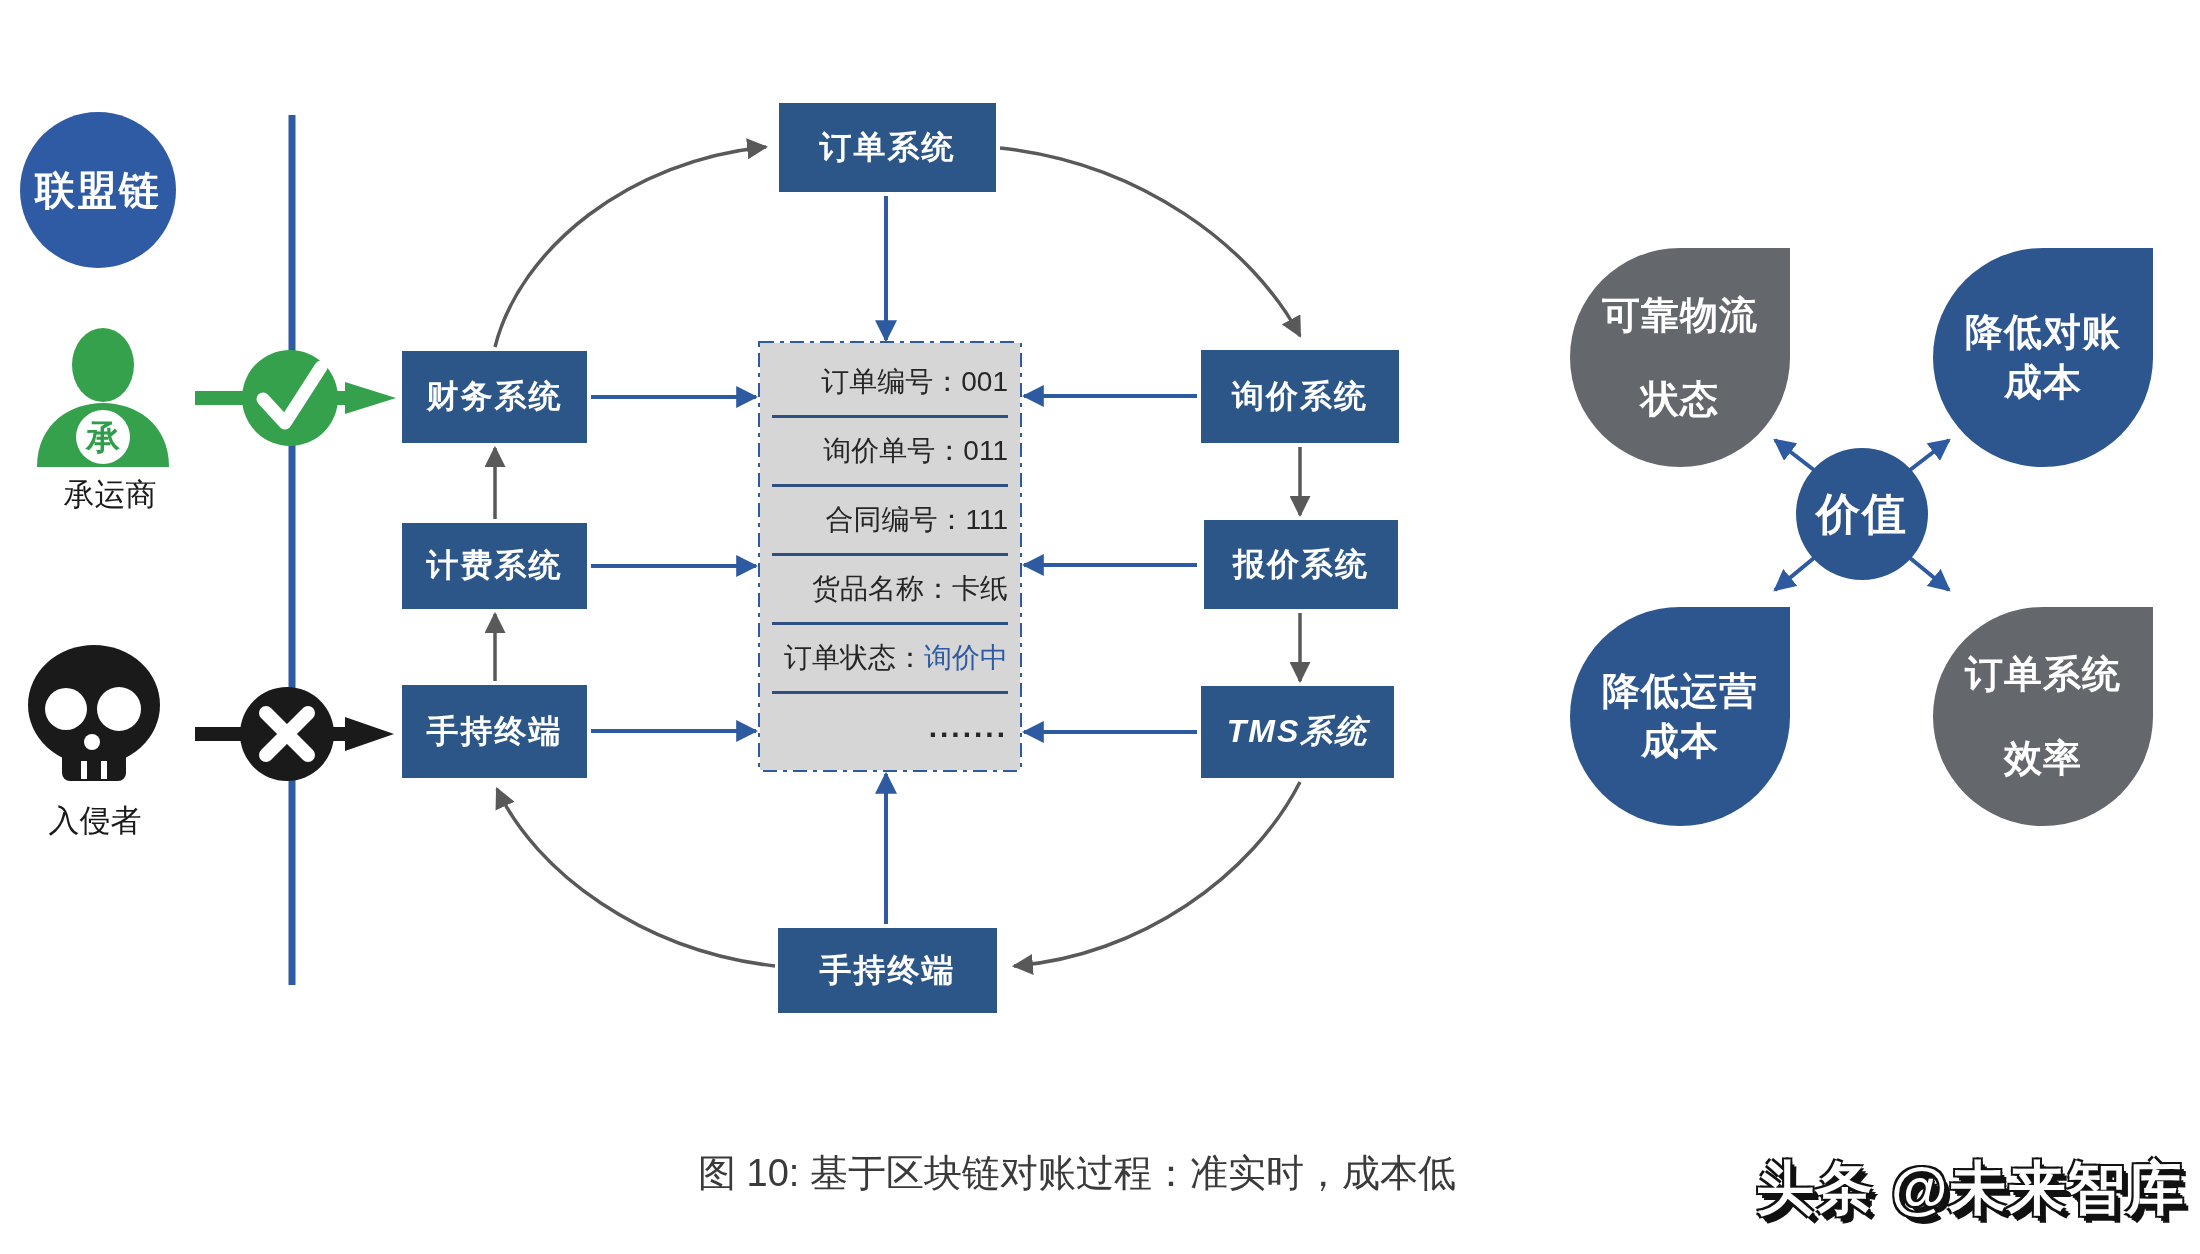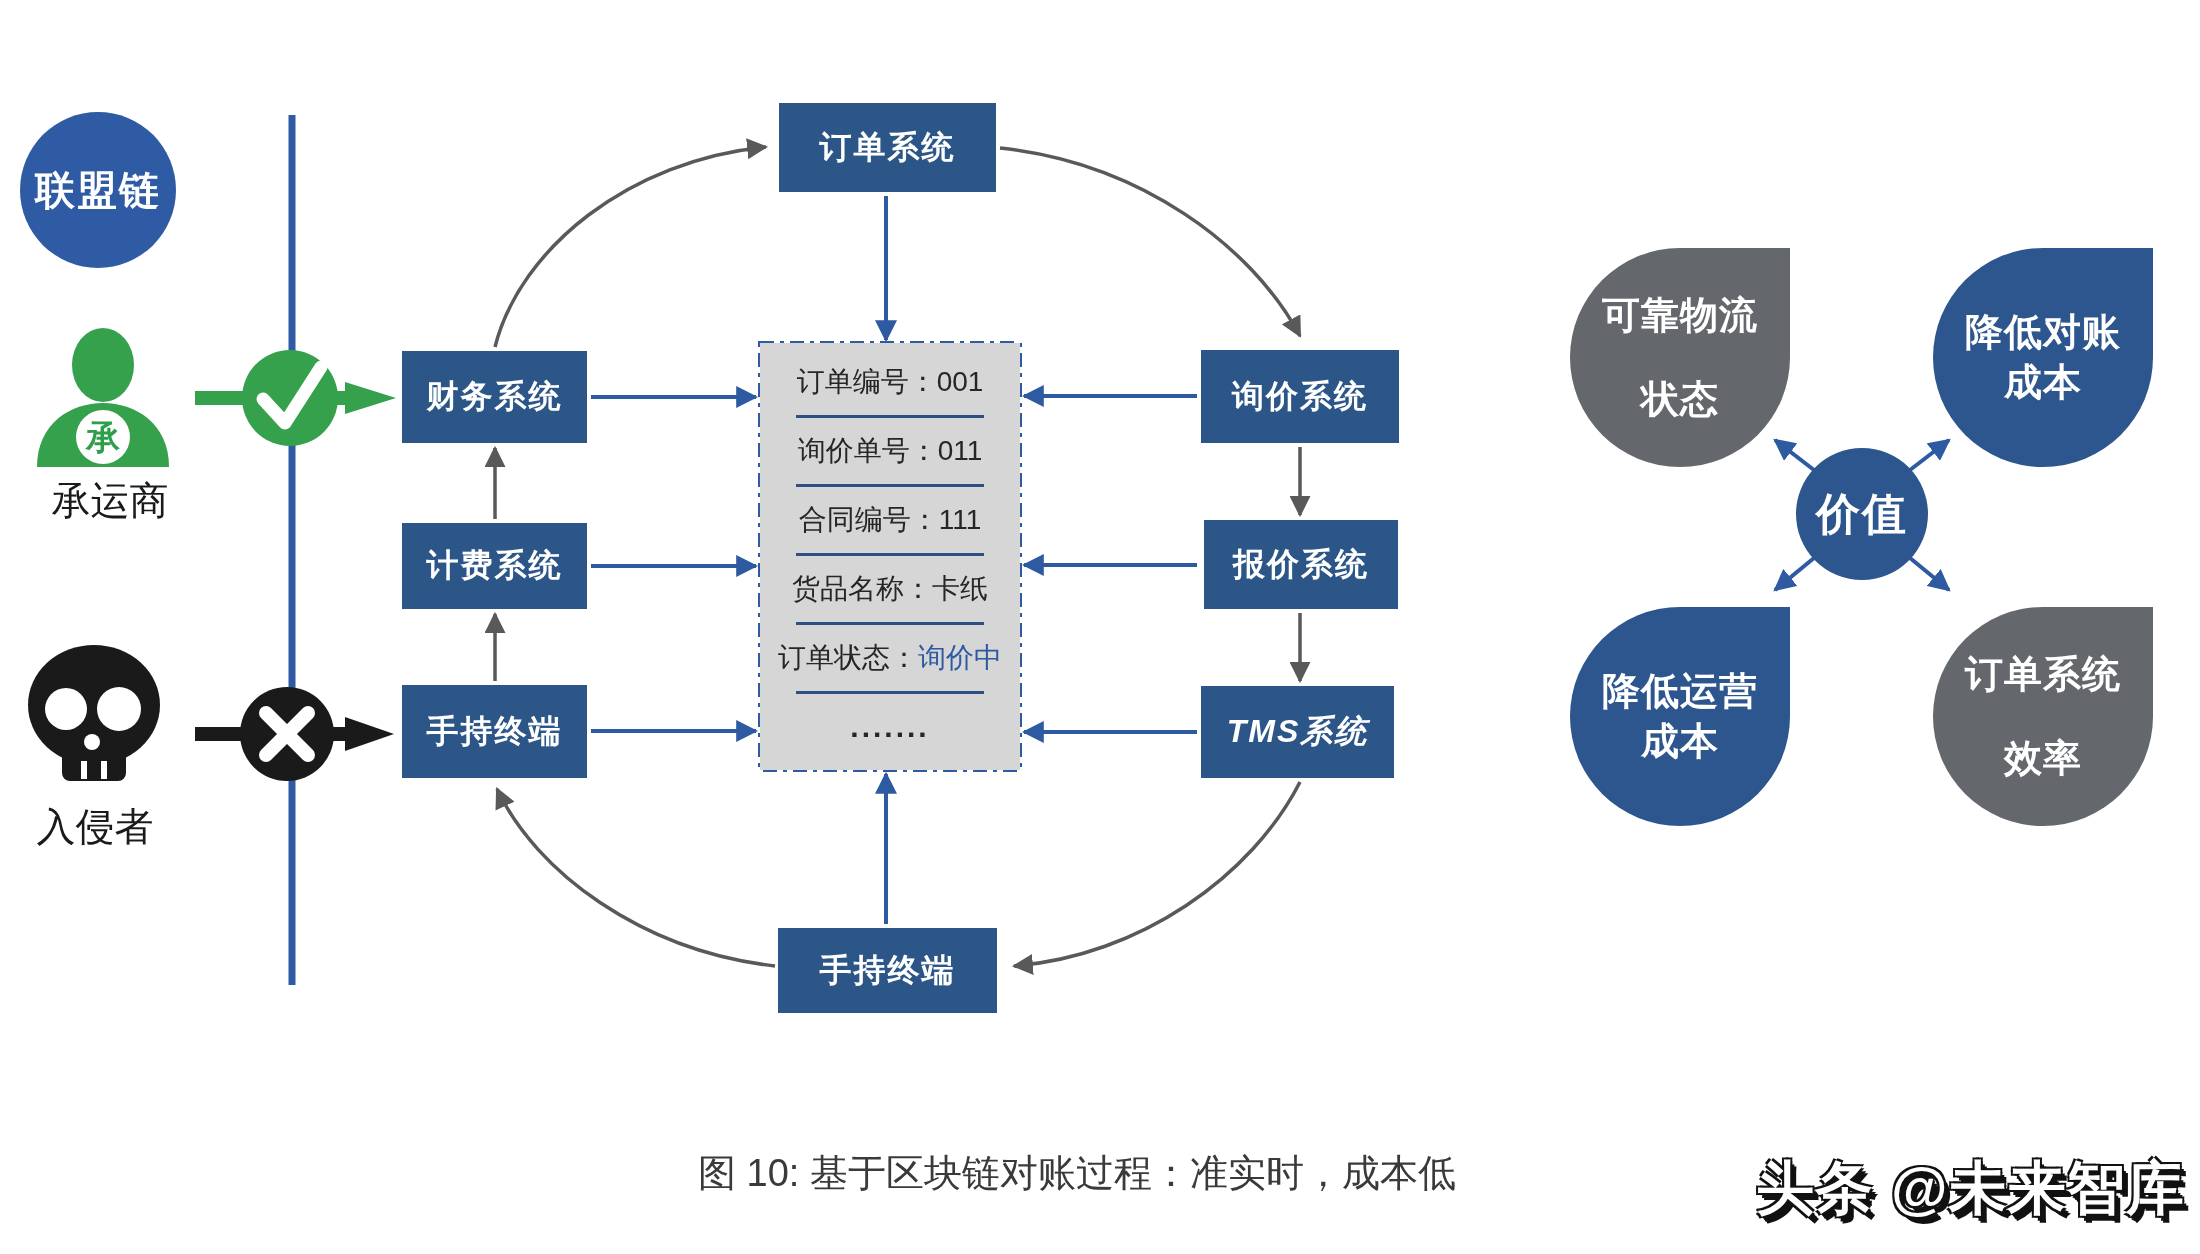--- a/index.html
+++ b/index.html
@@ -12,33 +12,33 @@
   body{background:#fff;font-family:"Liberation Sans","DejaVu Sans",sans-serif;}
   #stage{position:relative;width:2200px;height:1254px;background:#fff;overflow:hidden;}
   .abs{position:absolute;}
   svg.overlay{position:absolute;left:0;top:0;pointer-events:none;}
 
   .badge-circle{
     left:20px;top:112px;width:156px;height:156px;border-radius:50%;
     background:var(--line-blue);color:#fff;font-weight:bold;font-size:40px;
     display:flex;align-items:center;justify-content:center;letter-spacing:2px;
   }
-  .actor-label{color:var(--ink);font-size:39px;text-align:center;}
+  .actor-label{color:var(--ink);font-size:31px;text-align:center;}
 
   .sysbox{
     background:var(--box-blue);color:#fff;font-weight:bold;font-size:32px;
     display:flex;align-items:center;justify-content:center;letter-spacing:2px;
   }
 
   .record{
     left:760px;top:343px;width:260px;height:427px;background:var(--record-bg);
     box-sizing:border-box;display:flex;flex-direction:column;padding:6px 0 10px 0;
   }
-  .rrow{flex:1;display:flex;align-items:center;justify-content:center;
-    margin:0 36px;border-bottom:3px solid var(--divider);
+  .rrow{flex:1;display:flex;align-items:center;justify-content:flex-end;
+    margin:0 12px;border-bottom:3px solid var(--divider);
     font-size:28px;color:#262626;white-space:nowrap;}
   .rrow:last-child{border-bottom:none;}
   .rrow .val-blue{color:var(--status-blue);}
   .rrow.dots{font-size:30px;font-weight:bold;letter-spacing:3px;color:#262626;}
 
   .petal{
     width:220px;height:219px;border-radius:50% 0 50% 50%;
     color:#fff;font-weight:bold;font-size:38px;line-height:1.3;
     display:flex;flex-direction:column;align-items:center;justify-content:center;
     text-align:center;letter-spacing:1px;

